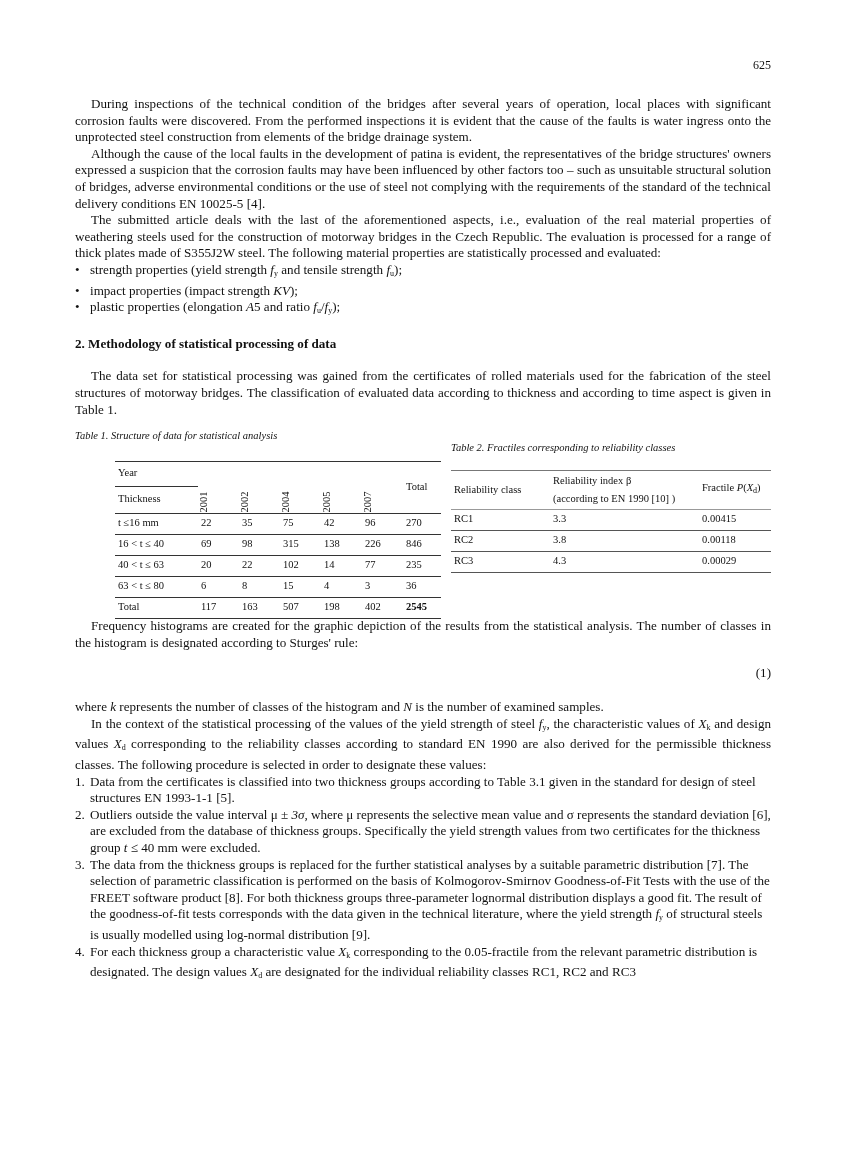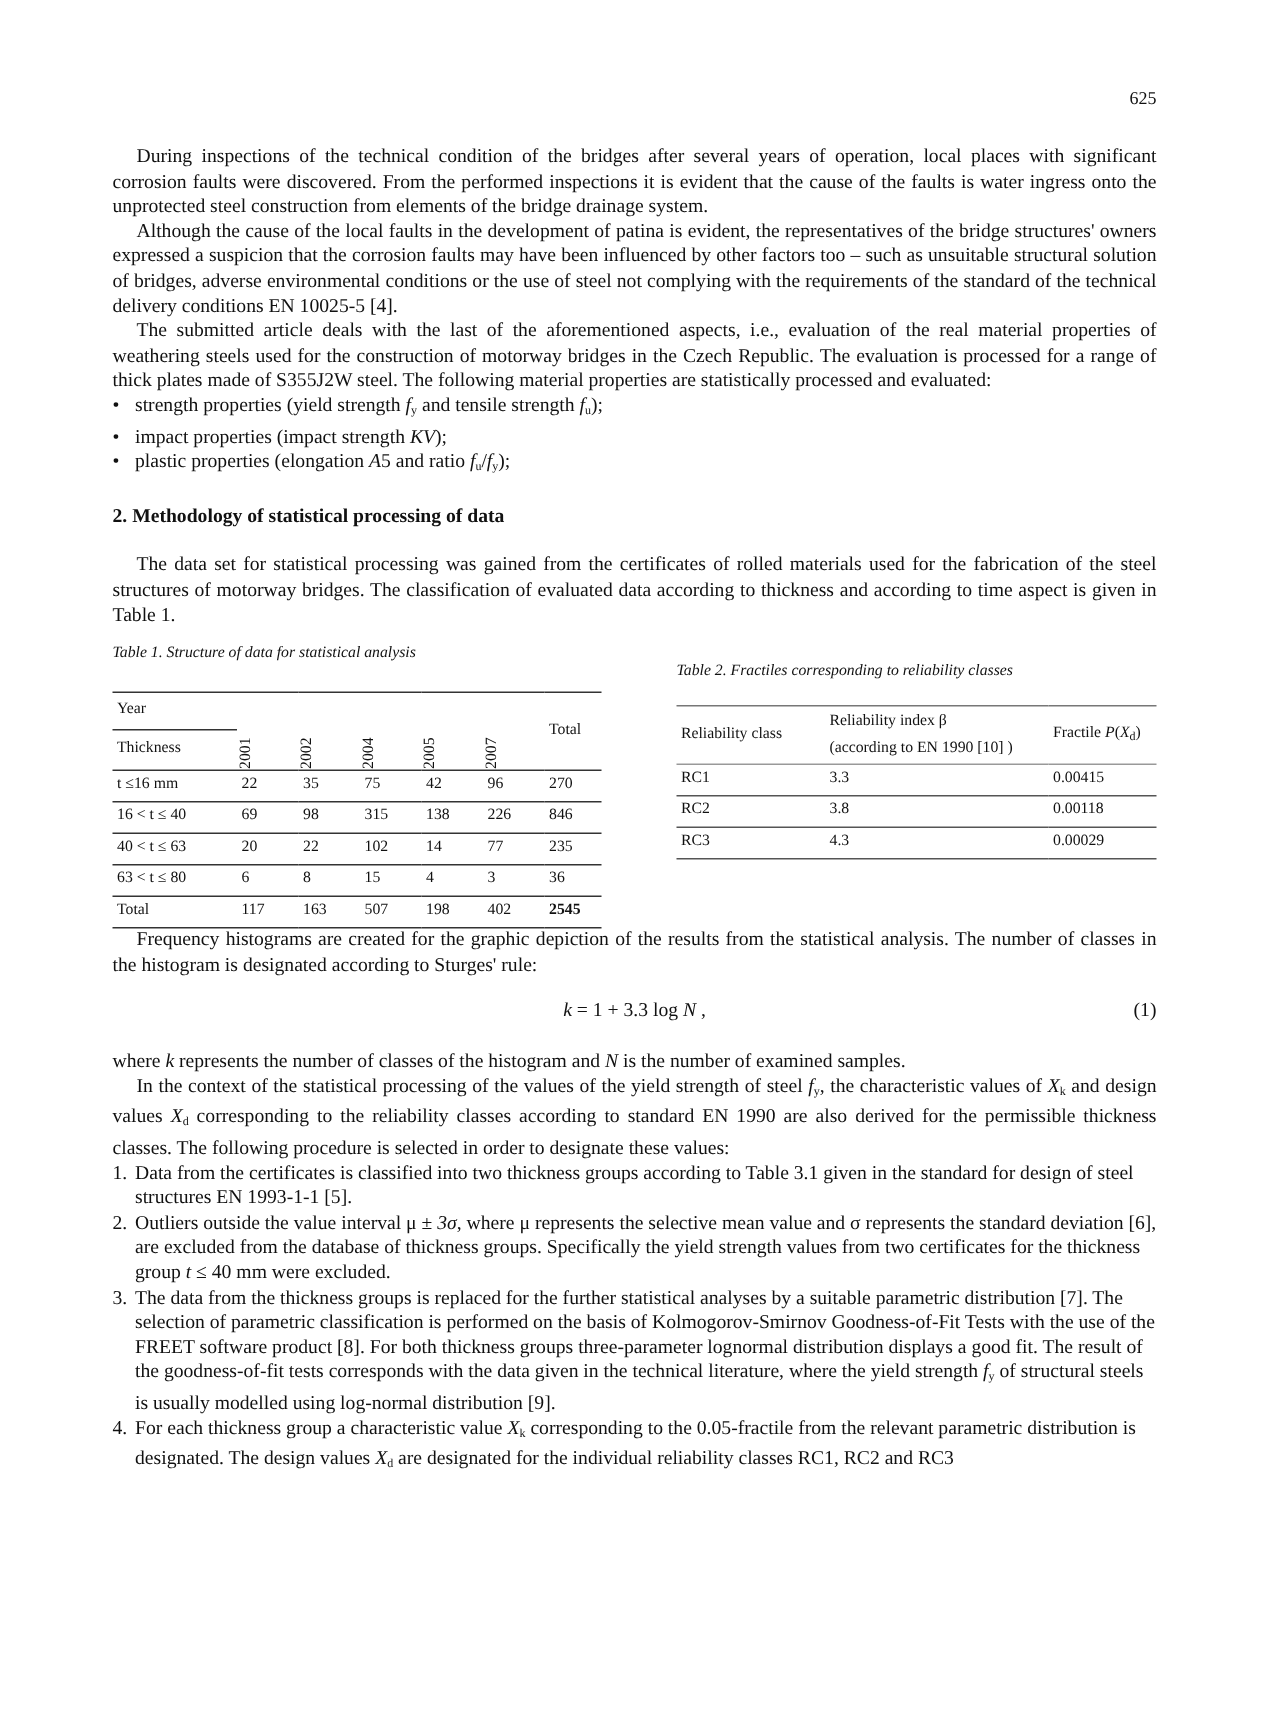--- a/index.html
+++ b/index.html
@@ -14,21 +14,21 @@
   p.noindent { text-indent: 0; }
   ul.bullets { margin: 0; padding: 0; list-style: none; }
   ul.bullets li { position: relative; padding-left: 15px; }
   ul.bullets li::before { content: "\2022"; position: absolute; left: 0; top: 0; }
   h2 { font-size: 13.1px; font-weight: bold; margin: 16px 0 16px 0; }
   .tables { position: relative; height: 190px; margin-top: 10px; }
   .caption { font-size: 10.5px; font-style: italic; }
   .t1 { position: absolute; left: 0; top: 0; width: 326px; }
   .t2 { position: absolute; left: 376px; top: 12px; width: 320px; }
   table { border-collapse: collapse; font-size: 10.5px; width: 100%; }
-  .t1 table { margin-top: 16px; }
+  .t1 table { margin-top: 16px; margin-left: 40px; }
   .t2 table { margin-top: 13px; }
   td, th { font-weight: normal; text-align: left; padding: 0 0 0 0; vertical-align: middle; }
   .t1 td { height: 20px; border-bottom: 1px solid #333; padding-left: 3px; }
   .t1 tr.top td { border-top: 1px solid #333; }
   .t1 td.year { height: 24px; border-bottom: 1px solid #333; }
   .t1 td.rot { height: 26px; vertical-align: bottom; border-bottom: 1.5px solid #333; }
   .t1 td.thick { height: 26px; border-bottom: 1.5px solid #333; }
   .t1 td.totalhead { border-bottom: 1.5px solid #333; }
   .rotwrap { display: inline-block; transform: rotate(-90deg); transform-origin: left bottom; position: relative; left: 12px; top: 0; white-space: nowrap; }
   .t1 tr.last td { border-bottom: 1.5px solid #333; }
@@ -159,21 +159,20 @@
                 <td>0.00029</td>
           </tr>
         </tbody>
           </table>
       </div>
     </div>
 
     <p>Frequency histograms are created for the graphic depiction of the results from the statistical analysis. The number of classes in the histogram is designated according to Sturges' rule:</p>
 
     <div class="equation">
-      <div class="eq"><i>k</i><span> = 1 + 3.3 log </span><i>N</i><span> ,</span></div>
       <div class="eqnum">(1)</div>
     </div>
 
     <p class="noindent"><span>where </span><i>k</i><span> represents the number of classes of the histogram and </span><i>N</i><span> is the number of examined samples.</span></p>
 
     <p><span>In the context of the statistical processing of the values of the yield strength of steel </span><i>f</i><sub>y</sub><span>, the characteristic values of </span><i>X</i><sub>k</sub><span> and design values </span><i>X</i><sub>d</sub><span> corresponding to the reliability classes according to standard EN 1990 are also derived for the permissible thickness classes. The following procedure is selected in order to designate these values:</span></p>
 
     <ol class="steps">
       <li><span class="num">1.</span><span>Data from the certificates is classified into two thickness groups according to Table 3.1 given in the standard for design of steel structures EN 1993-1-1 [5].</span></li>
       <li><span class="num">2.</span><span>Outliers outside the value interval μ ± </span><i>3σ</i><span>, where μ represents the selective mean value and σ  represents the standard deviation [6], are excluded from the database of thickness groups. Specifically the yield strength values from two certificates for the thickness group </span><i>t</i><span> ≤ 40 mm were excluded.</span></li>

